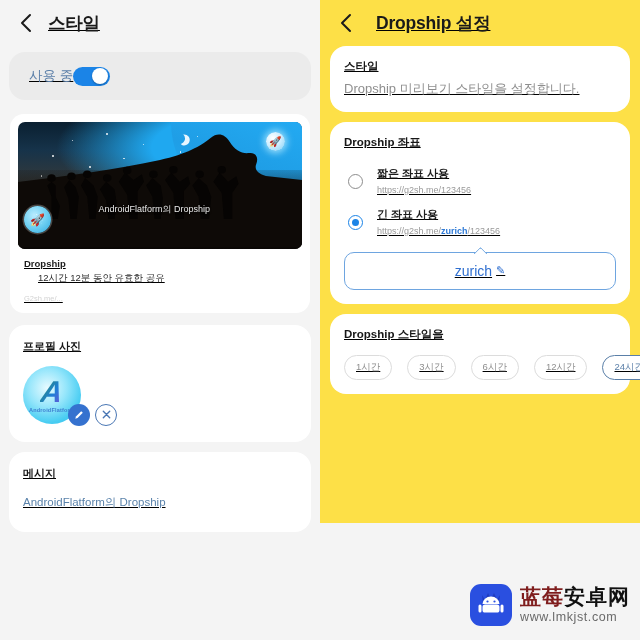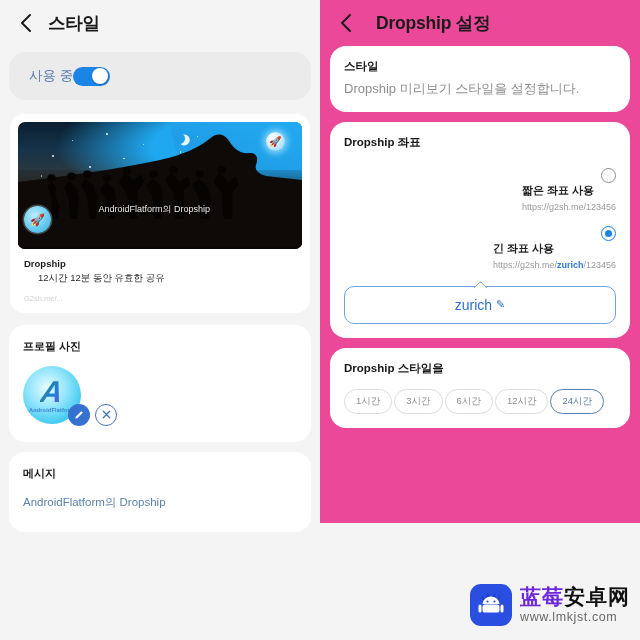--- a/index.html
+++ b/index.html
@@ -3,22 +3,22 @@
 <meta charset="utf-8">
 <style>
   * { box-sizing: border-box; margin: 0; padding: 0; }
   html, body {
     width: 640px; height: 640px;
     font-family: "Liberation Sans", "DejaVu Sans", sans-serif;
     background: #f4f4f4;
     overflow: hidden;
   }
   .screen { position: relative; width: 640px; height: 640px; display: flex; background: #f4f4f4; }
-  .panel { width: 320px; height: 523px; position: relative; background: #f4f4f4; }
-  .panel.right { background: #ec4899; }
+  .panel { width: 320px; height: 523px; position: relative; background: #f4f4f4; text-decoration: underline; }
+  .panel.right { background: #fde047; }
 
   
   .hdr { display: flex; align-items: center; height: 46px; padding: 0 10px; }
   .back {
     width: 30px; height: 30px; display: flex; align-items: center; justify-content: center;
     cursor: pointer;
   }
   .back svg { display: block; }
   .hdr-title {
     font-size: 17.5px; font-weight: 700; color: #1a1a1a; margin-left: 8px;
@@ -132,21 +132,21 @@
   
   .msg-card { padding: 14px 14px 22px 14px; }
   .msg-text { font-size: 11.5px; color: #5b83ab; margin-top: 14px; }
 
   
   .r-card { background: #fff; border-radius: 16px; margin: 0 10px 10px 10px; padding: 13px 14px 14px 14px; }
   .r-title { font-size: 11.5px; font-weight: 700; color: #171717; }
   .r-sub { font-size: 13px; color: #8e8e8e; margin-top: 6px; }
 
   .radio-list { margin-top: 10px; }
-  .radio-row { display: flex; align-items: flex-end; padding: 6px 0 6px 4px; cursor: pointer; flex-direction: column; }
+  .radio-row { display: flex; align-items: center; padding: 6px 0 6px 4px; cursor: pointer; }
   .radio {
     width: 15px; height: 15px; border-radius: 50%; border: 1.5px solid #8d8d8d;
     flex: none; margin-top: 2px; position: relative; background: #fff;
   }
   .radio.on { border-color: #1b84e7; }
   .radio.on::after {
     content: ""; position: absolute; left: 50%; top: 50%; width: 7px; height: 7px;
     margin: -3.5px 0 0 -3.5px; border-radius: 50%; background: #1b84e7;
   }
   .radio-body { margin-left: 14px; }
@@ -165,38 +165,38 @@
     transform: rotate(45deg); margin: 3px 0 0 1.5px; border-radius: 2px 0 0 0;
   }
   .tip-box {
     border: 1.3px solid #6ea5e0; border-radius: 10px; background: #fff;
     height: 38px; display: flex; align-items: center; justify-content: center;
     cursor: pointer;
   }
   .tip-text { font-size: 14px; color: #2f6fd0; font-weight: 400; }
   .tip-pen { font-size: 11px; color: #2f6fd0; margin-left: 4px; transform: translateY(-1px); }
 
-  .chips { display: flex; gap: 2px; margin-top: 13px; flex-wrap: nowrap; }
+  .chips { display: flex; gap: 15px; margin-top: 13px; flex-wrap: nowrap; }
   .chip {
     border: 1px solid #dcdcdc; border-radius: 13px; padding: 5px 11px;
     font-size: 9.5px; color: #8e8e8e; background: #fff; cursor: pointer; white-space: nowrap;
   }
   .chip.sel { border-color: #5a7fa8; color: #5a7fa8; }
 
   
   .wm {
     position: absolute; right: 10px; bottom: 14px; display: flex; align-items: center; gap: 8px;
   }
   .wm-logo {
     width: 42px; height: 42px; border-radius: 11px; background: #2a4fe0;
     display: flex; align-items: center; justify-content: center; position: relative;
   }
   .wm-text { display: flex; flex-direction: column; line-height: 1; }
   .wm-cn { font-size: 21px; font-weight: 700; letter-spacing: 1px; }
-  .wm-cn .b { color: #6d28d9; }
+  .wm-cn .b { color: #7f1d1d; }
   .wm-cn .k { color: #111; }
   .wm-url { font-size: 12.5px; color: #6a6a6a; letter-spacing: .6px; margin-top: 4px; }
 </style>
 </head>
 <body>
 
 <div class="screen">
 
   <div class="panel left">
 

